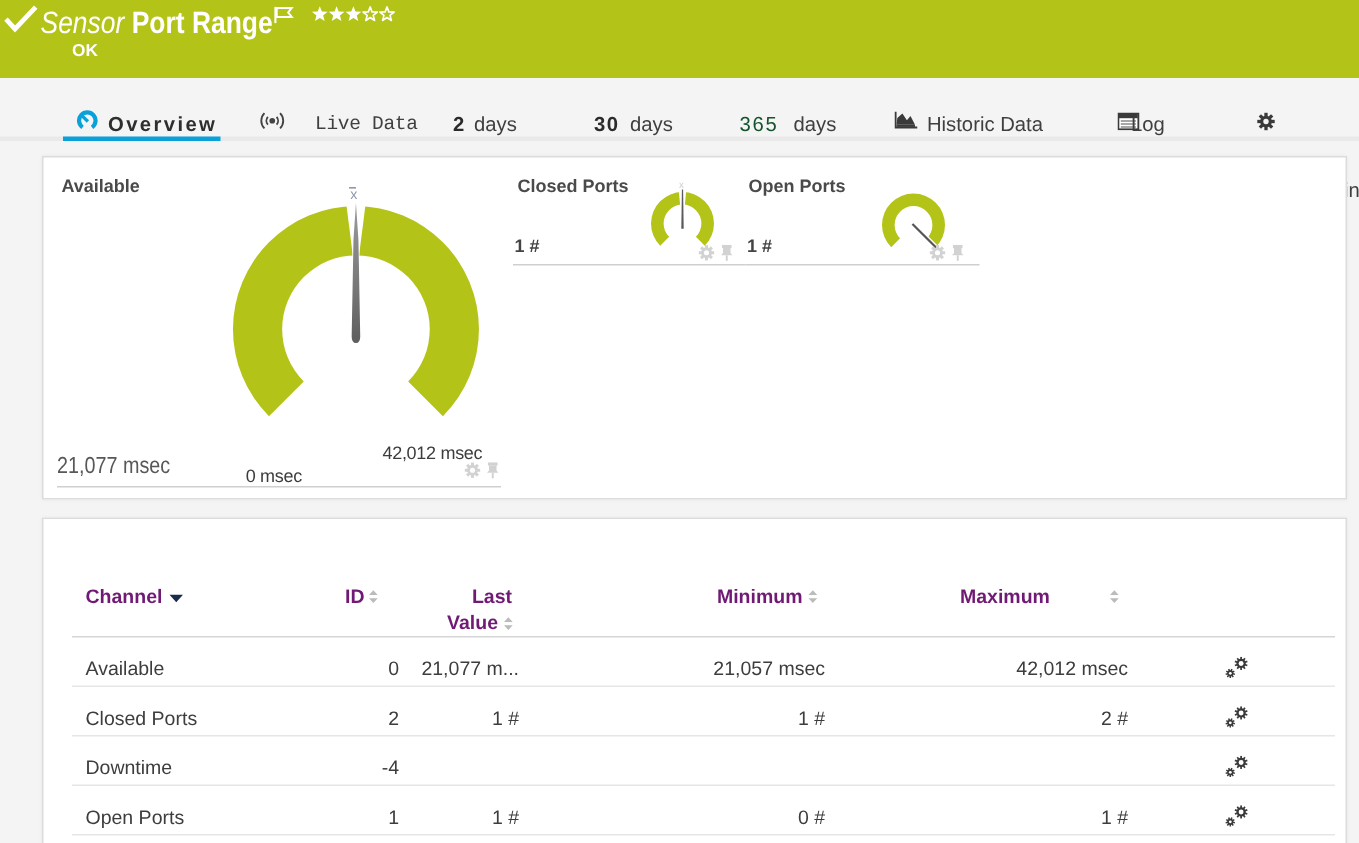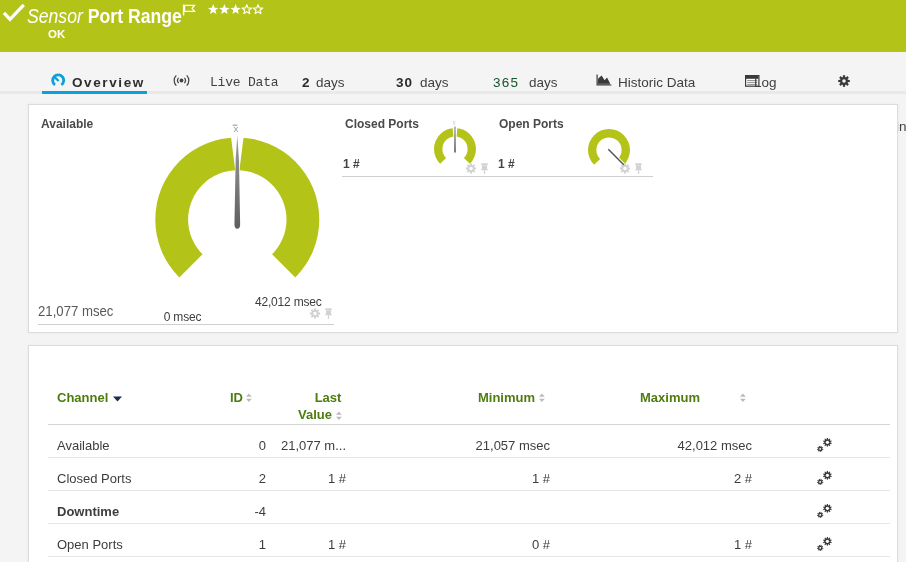--- a/index.html
+++ b/index.html
@@ -1,20 +1,20 @@
 <!DOCTYPE html>
 <html><head><meta charset="utf-8"><style>
 * { margin:0; padding:0; box-sizing:border-box; }
 html,body { width:906px; height:562px; overflow:hidden; }
 body { font-family:"Liberation Sans",sans-serif; background:#f4f4f4; position:relative; }
 .abs { position:absolute; }
 .panel { position:absolute; left:28px; width:870px; background:#fff; border:1px solid #dcdcdc; box-shadow:0 0 3px rgba(0,0,0,0.05); }
 .lbl { position:absolute; font-size:12px; font-weight:bold; color:#4a4a4a; white-space:nowrap; }
 .tabtxt { position:absolute; font-size:13.5px; color:#3f3f3f; top:75px; white-space:nowrap; }
-.hdr { position:absolute; font-size:13px; font-weight:bold; color:#4d7c0f; white-space:nowrap; }
+.hdr { position:absolute; font-size:13px; font-weight:bold; color:#701a75; white-space:nowrap; }
 .cell { position:absolute; font-size:13px; color:#3d3d3d; white-space:nowrap; }
 .r { text-align:right; }
 .hline { position:absolute; height:1px; background:#cfcfcf; }
 .rline { position:absolute; height:1px; background:#e6e6e6; left:48px; width:842px; }
 </style></head>
 <body>
 
 <div class="abs" style="left:0;top:0;width:906px;height:52px;background:#b4c318;"></div>
 <svg class="abs" style="left:0;top:0" width="290" height="52" viewBox="0 0 290 52">
   <path d="M4,12.8 L10,19.3 L23.8,4.8" fill="none" stroke="#fff" stroke-width="3.2"></path>
@@ -342,19 +342,19 @@
 <div class="cell" style="left:57px;top:437.5px;">Available</div>
 <div class="cell r" style="left:200px;top:437.5px;width:66px;">0</div>
 <div class="cell r" style="left:266px;top:437.5px;width:80px;">21,077 m...</div>
 <div class="cell r" style="left:460px;top:437.5px;width:90px;">21,057 msec</div>
 <div class="cell r" style="left:662px;top:437.5px;width:90px;">42,012 msec</div>
 <div class="cell" style="left:57px;top:470.5px;">Closed Ports</div>
 <div class="cell r" style="left:200px;top:470.5px;width:66px;">2</div>
 <div class="cell r" style="left:266px;top:470.5px;width:80px;">1 #</div>
 <div class="cell r" style="left:460px;top:470.5px;width:90px;">1 #</div>
 <div class="cell r" style="left:662px;top:470.5px;width:90px;">2 #</div>
-<div class="cell" style="left:57px;top:503.5px;font-weight:bold;">Downtime</div>
+<div class="cell" style="left:57px;top:503.5px;">Downtime</div>
 <div class="cell r" style="left:200px;top:503.5px;width:66px;">-4</div>
 <div class="cell" style="left:57px;top:536.5px;">Open Ports</div>
 <div class="cell r" style="left:200px;top:536.5px;width:66px;">1</div>
 <div class="cell r" style="left:266px;top:536.5px;width:80px;">1 #</div>
 <div class="cell r" style="left:460px;top:536.5px;width:90px;">0 #</div>
 <div class="cell r" style="left:662px;top:536.5px;width:90px;">1 #</div>
 
 </body></html>

